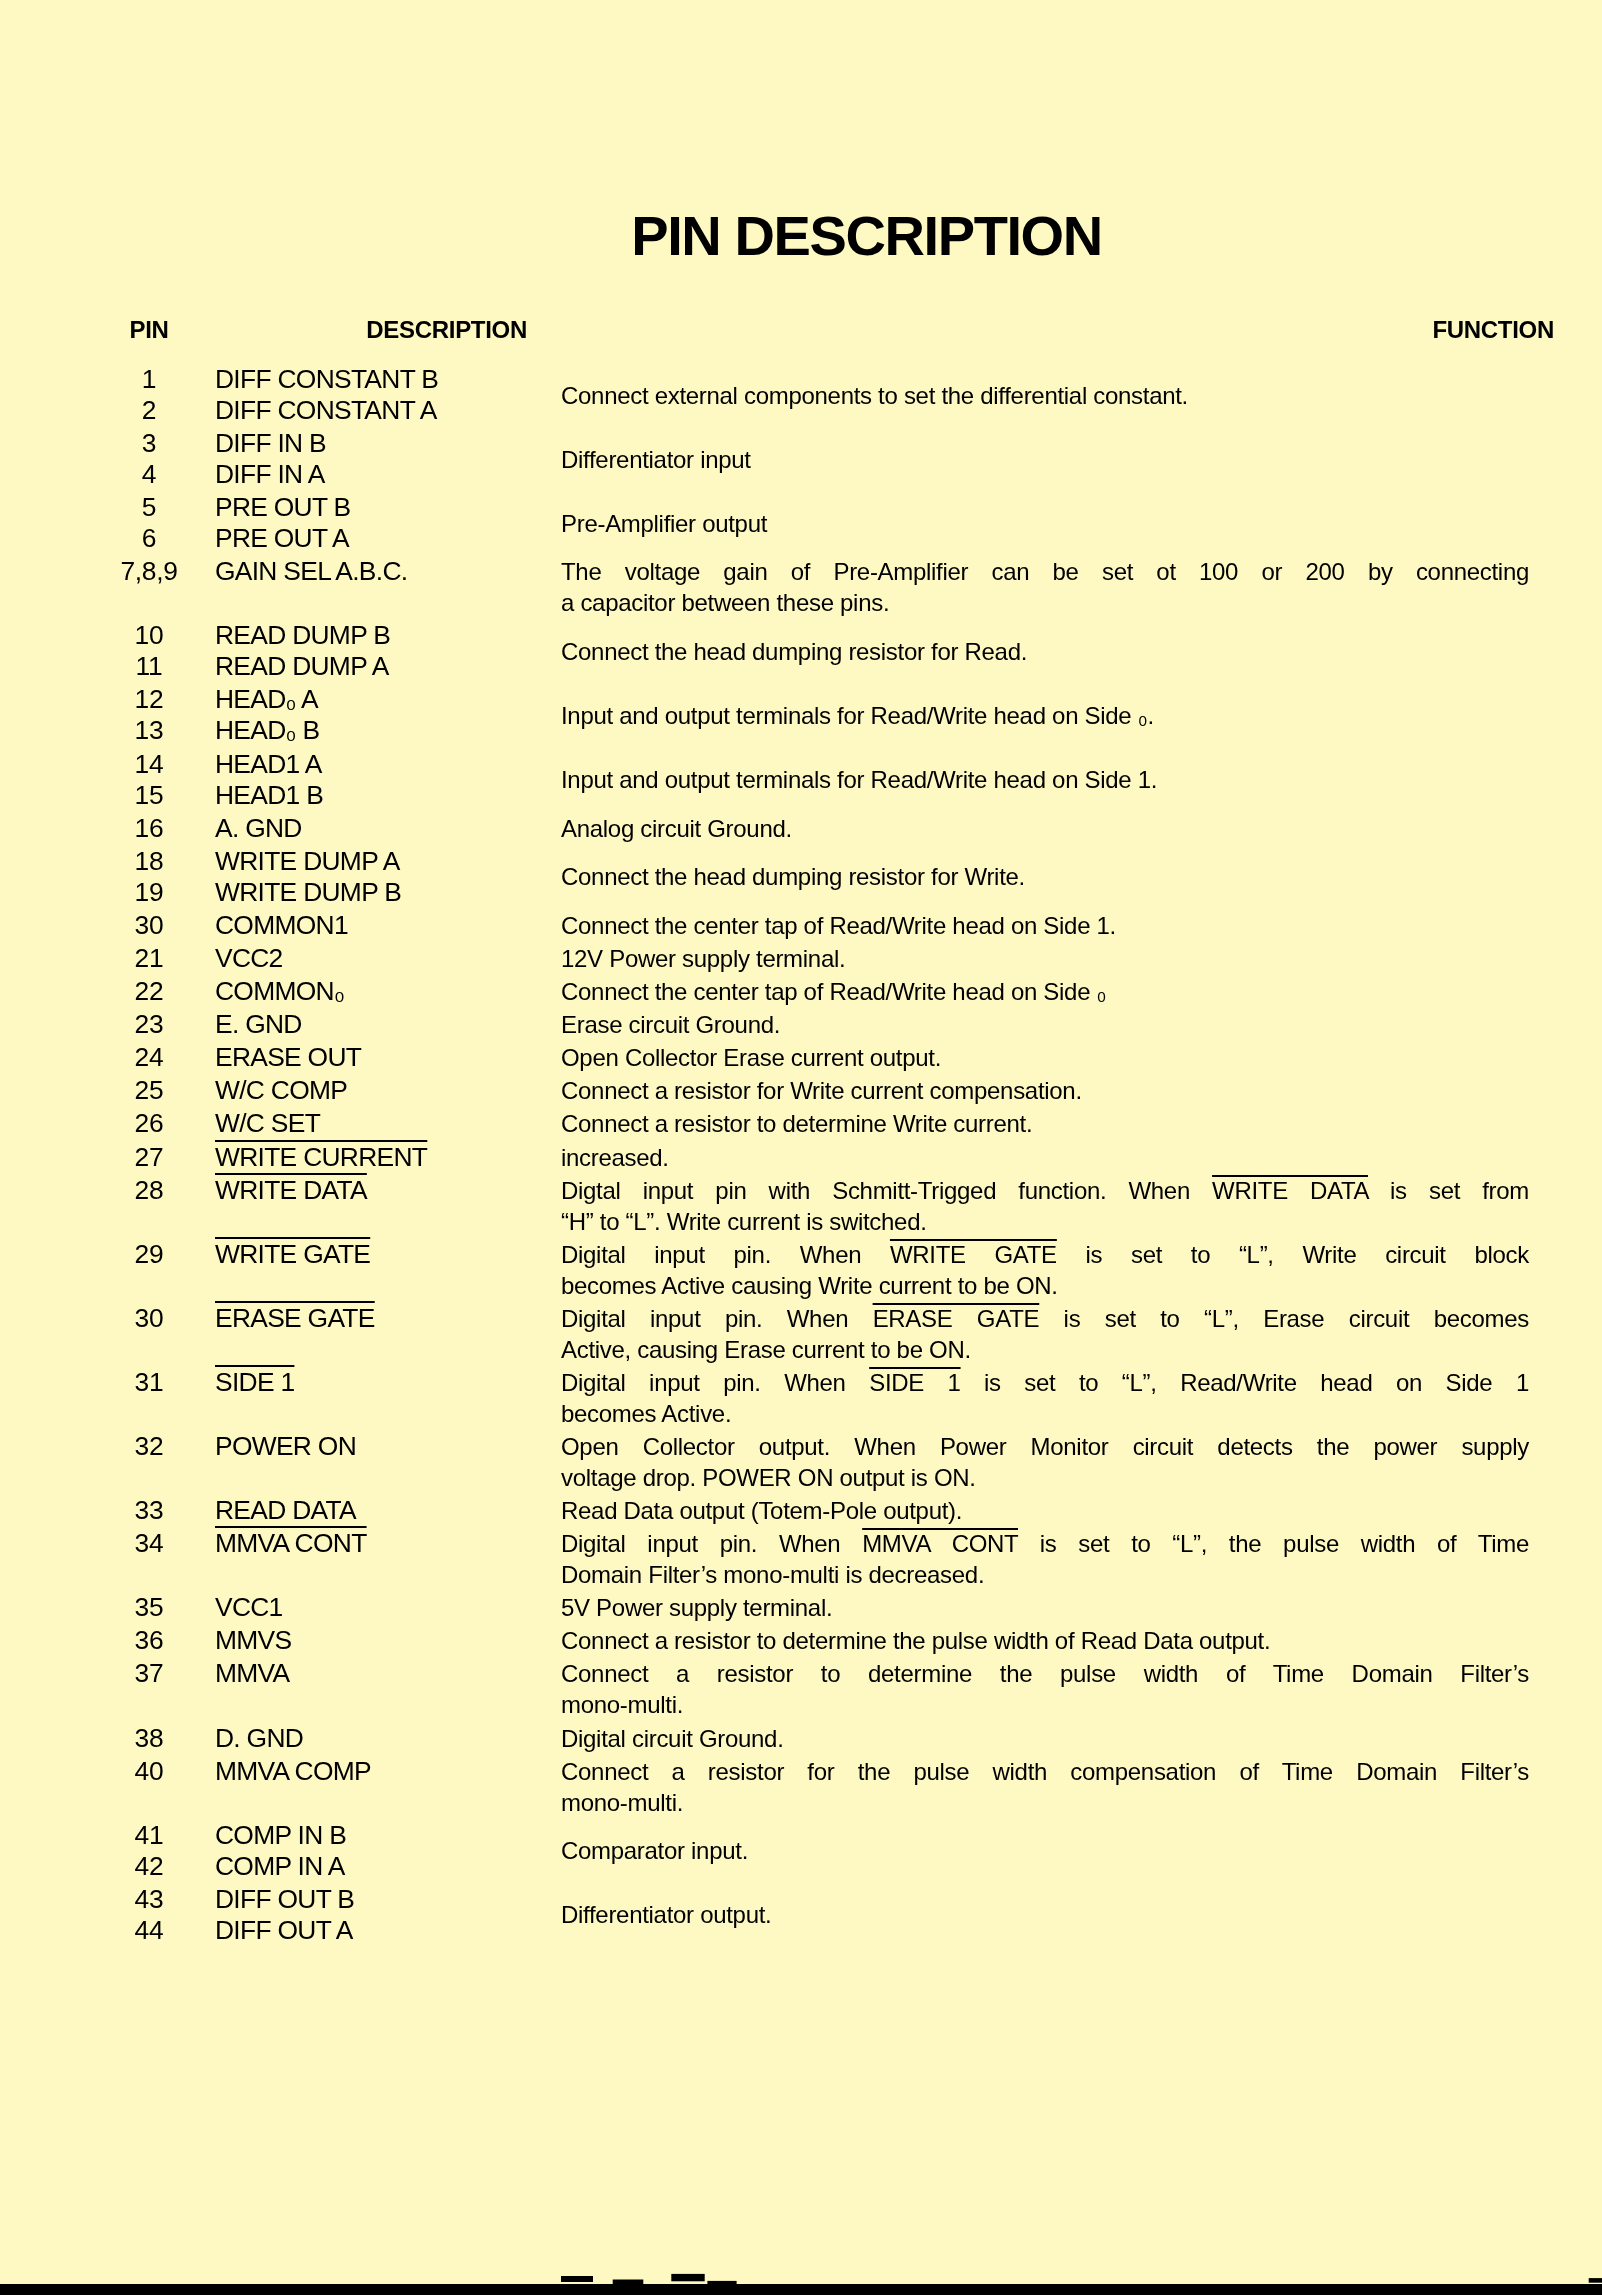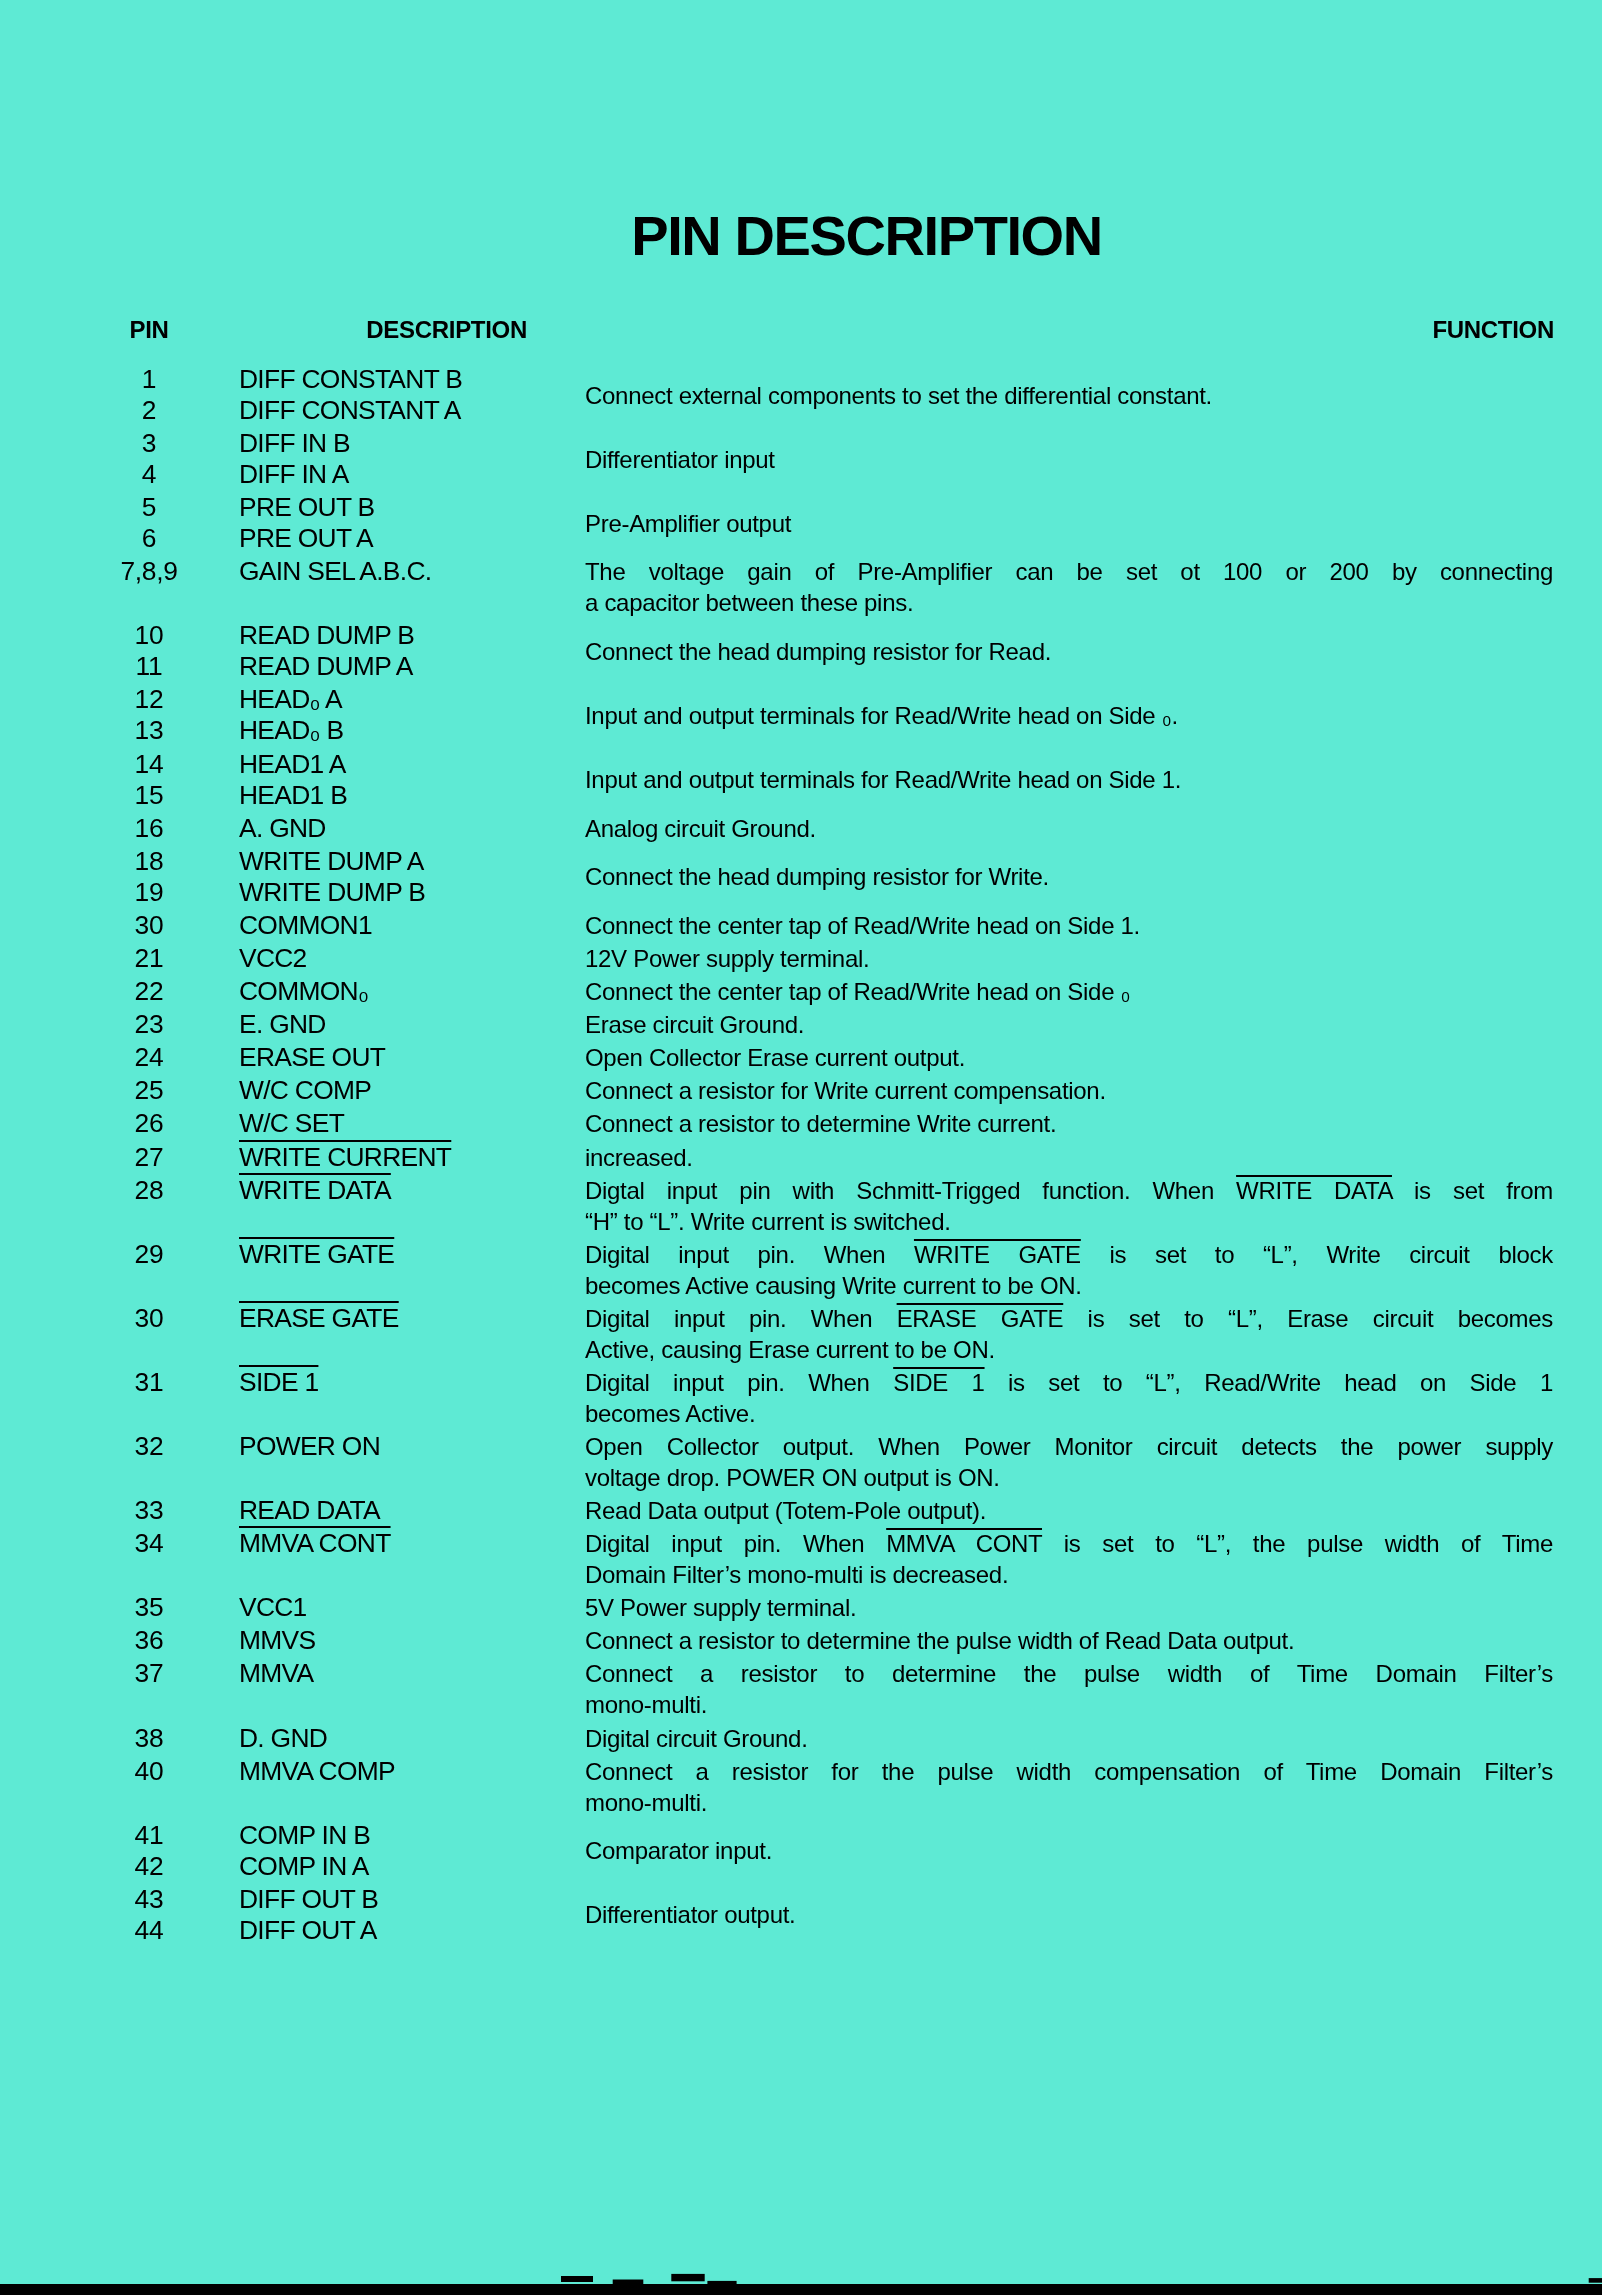--- a/index.html
+++ b/index.html
@@ -1,20 +1,20 @@
 <!DOCTYPE html>
 <html style="font-size:11px"><head>
 <meta charset="utf-8">
 <style>
   html,body{margin:0;padding:0;background:#ffffff;}
   .page{
     position:relative;
     width:1603px;
     height:2295px;
-    background:#5eead4;
+    background:#fef9c3;
     color:#000000;
     font-family:"Liberation Sans","DejaVu Sans",sans-serif;
     overflow:hidden;
   }
   .title{
     position:absolute;
     top:203px; left:0; width:100%;
     margin:0;
     text-align:center;
     transform:translateX(65px);
@@ -24,21 +24,21 @@
     white-space:nowrap;
   }
   .thead{position:absolute; top:314px; left:0; width:100%; height:32px;padding-left:7px;}
   .th{position:absolute; font-weight:bold; font-size:24px; letter-spacing:-0.3px; line-height:32px;}
   .th-pin {left:104px; width:90px; text-align:center;}
   .th-desc{left:240px; width:287px; text-align:right;}
   .th-func{left:586px; width:968px; text-align:right;}
   .table{position:absolute; top:364px; left:104px; width:1450px;}
   .group{display:flex; align-items:flex-start; margin-bottom:2.1px;}
   .col-pins {flex:none; width:90px; text-align:center;}
-  .col-descs{flex:none; width:301px; margin-left:45px;}
+  .col-descs{flex:none; width:301px; margin-left:21px;}
   .col-func {flex:none; width:968px; margin-left:45px;}
   .col-func.center{align-self:center;}
   .line{height:31px; line-height:31px;}
   .pin-num {font-size:26.4px; letter-spacing:-0.3px; white-space:nowrap;}
   .pin-desc{font-size:26.4px; letter-spacing:-0.7px; white-space:nowrap;}
   .func-line{font-size:24px; letter-spacing:-0.3px; white-space:nowrap;}
   .jfull{text-align:justify; text-align-last:justify; white-space:normal;}
   .ov{text-decoration:overline; text-decoration-thickness:2.1px;}
   .noise{
     position:absolute; left:561px; top:2276px; width:32px; height:6.3px; background:#000;

